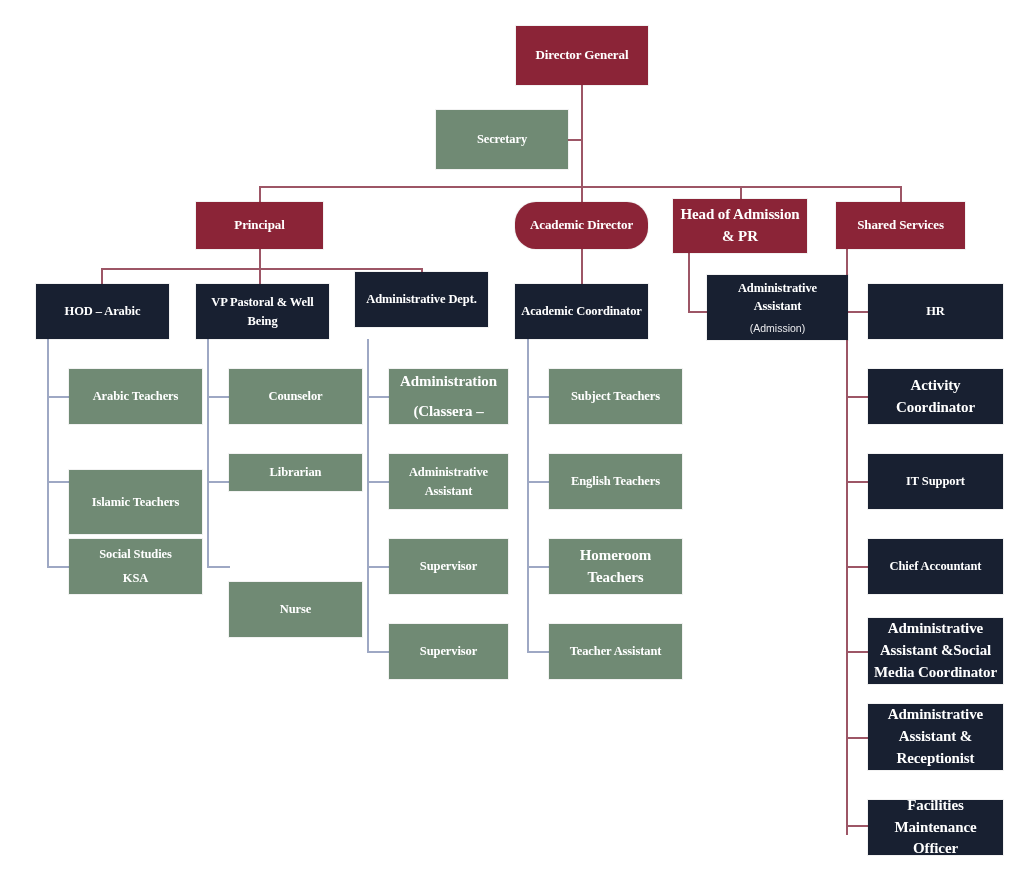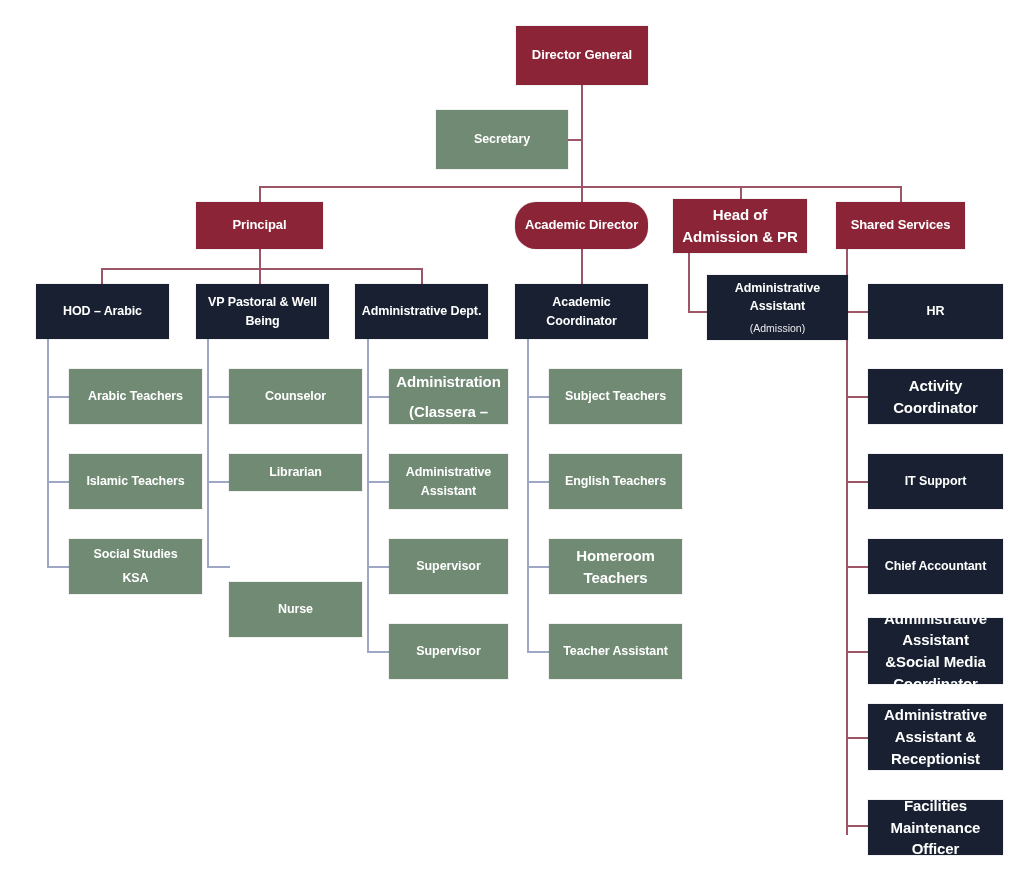--- a/index.html
+++ b/index.html
@@ -32,20 +32,21 @@
     font-size: 12.5px;
     line-height: 1.45;
     letter-spacing: -0.1px;
     padding: 4px 6px;
     box-shadow: 0 0 0 1px rgba(0,0,0,0.05);
     z-index: 5;
   }
   .node .label {
     display: block;
     white-space: pre-line;
+    font-family: Liberation Serif, serif;
   }
   .node .sub {
     display: block;
     font-weight: normal;
     font-size: 10.5px;
     margin-top: 5px;
     color: #e9e9ec;
     letter-spacing: 0;
   }
   .node.maroon { background: #8b2437; }
@@ -141,35 +142,35 @@
   <div class="node maroon lg" style="left:836px; top:202px; width:129px; height:47px;">
     <span class="label">Shared Services</span>
   </div>
 
   <div class="node navy" style="left:36px; top:284px; width:133px; height:55px;">
     <span class="label">HOD – Arabic</span>
   </div>
   <div class="node navy" style="left:196px; top:284px; width:133px; height:55px;">
     <span class="label">VP Pastoral &amp; Well Being</span>
   </div>
-  <div class="node navy" style="left:355px; top:284px; width:133px; height:55px;">
+  <div class="node navy" style="left:355px; top:272px; width:133px; height:55px;">
     <span class="label">Administrative Dept.</span>
   </div>
   <div class="node navy" style="left:515px; top:284px; width:133px; height:55px;">
     <span class="label">Academic Coordinator</span>
   </div>
   <div class="node navy" style="left:707px; top:275px; width:141px; height:65px;">
     <span class="label">Administrative Assistant</span>
     <span class="sub">(Admission)</span>
   </div>
 
   <div class="node green" style="left:69px; top:369px; width:133px; height:55px;">
     <span class="label">Arabic Teachers</span>
   </div>
-  <div class="node green" style="left:69px; top:454px; width:133px; height:55px;">
+  <div class="node green" style="left:69px; top:470px; width:133px; height:64px;">
     <span class="label">Islamic Teachers</span>
   </div>
   <div class="node green" style="left:69px; top:539px; width:133px; height:55px; line-height:1.85;">
     <span class="label">Social Studies
 KSA</span>
   </div>
 
   <div class="node green" style="left:229px; top:369px; width:133px; height:55px;">
     <span class="label">Counselor</span>
   </div>

